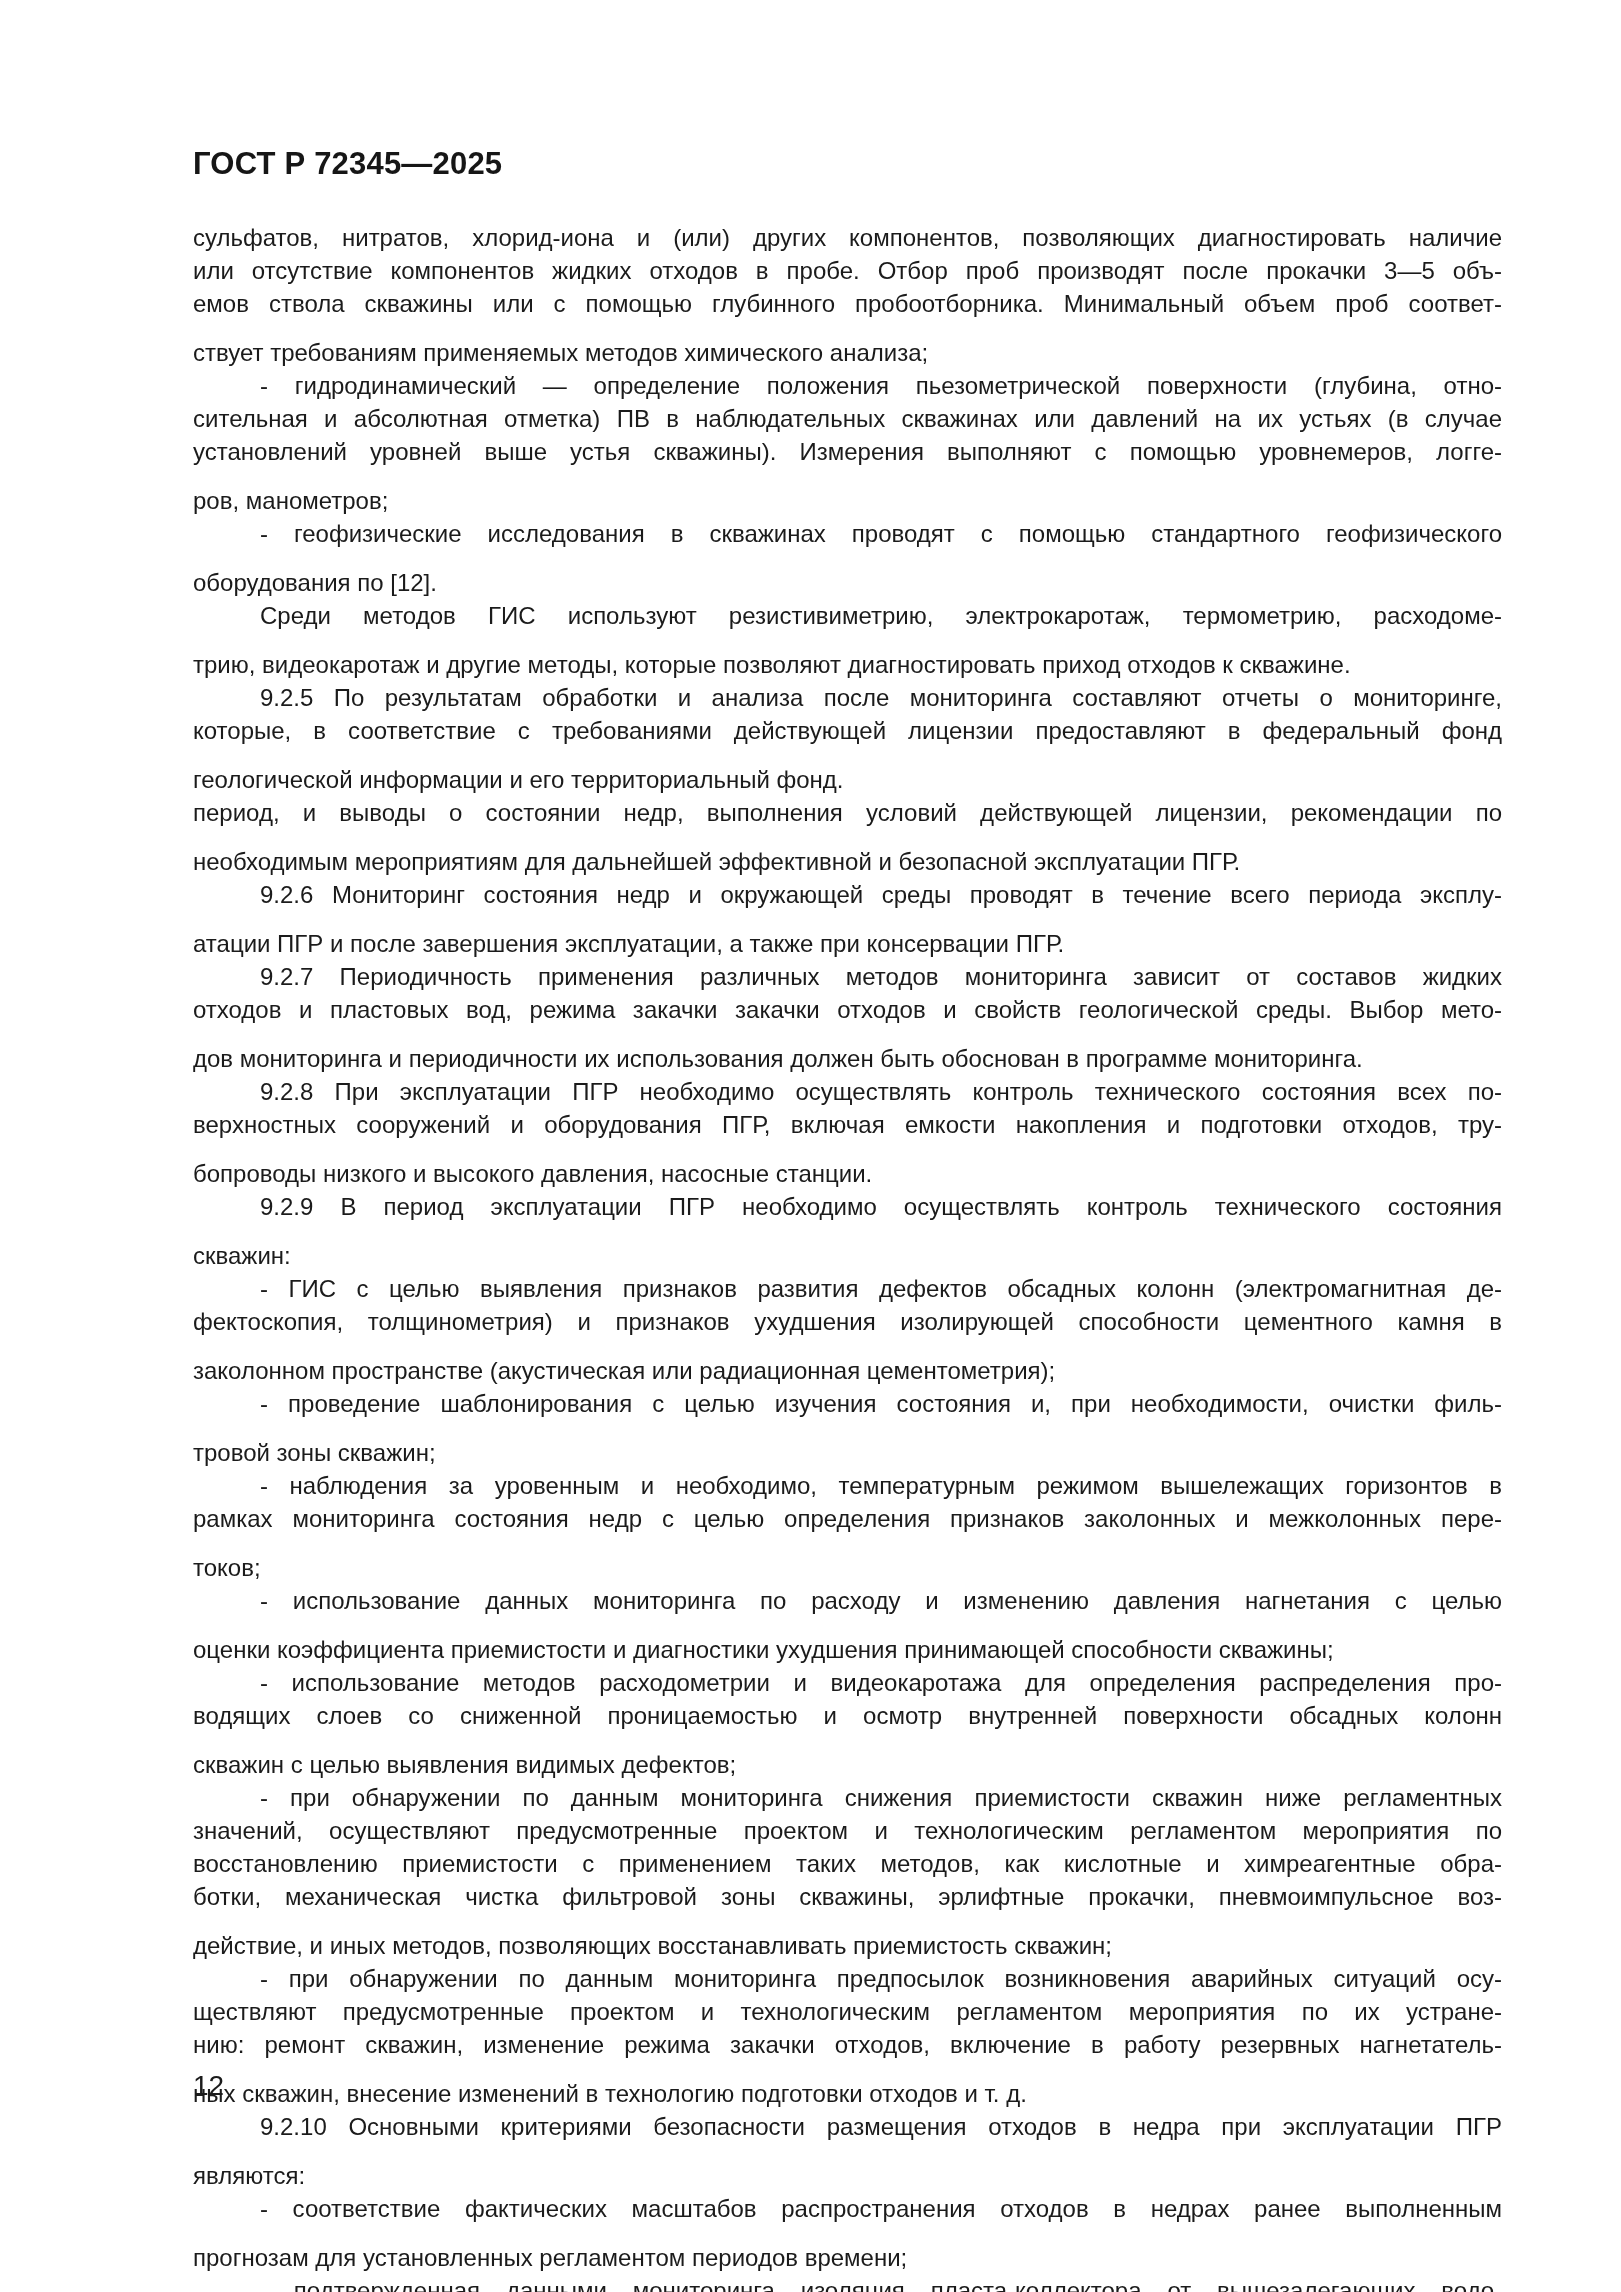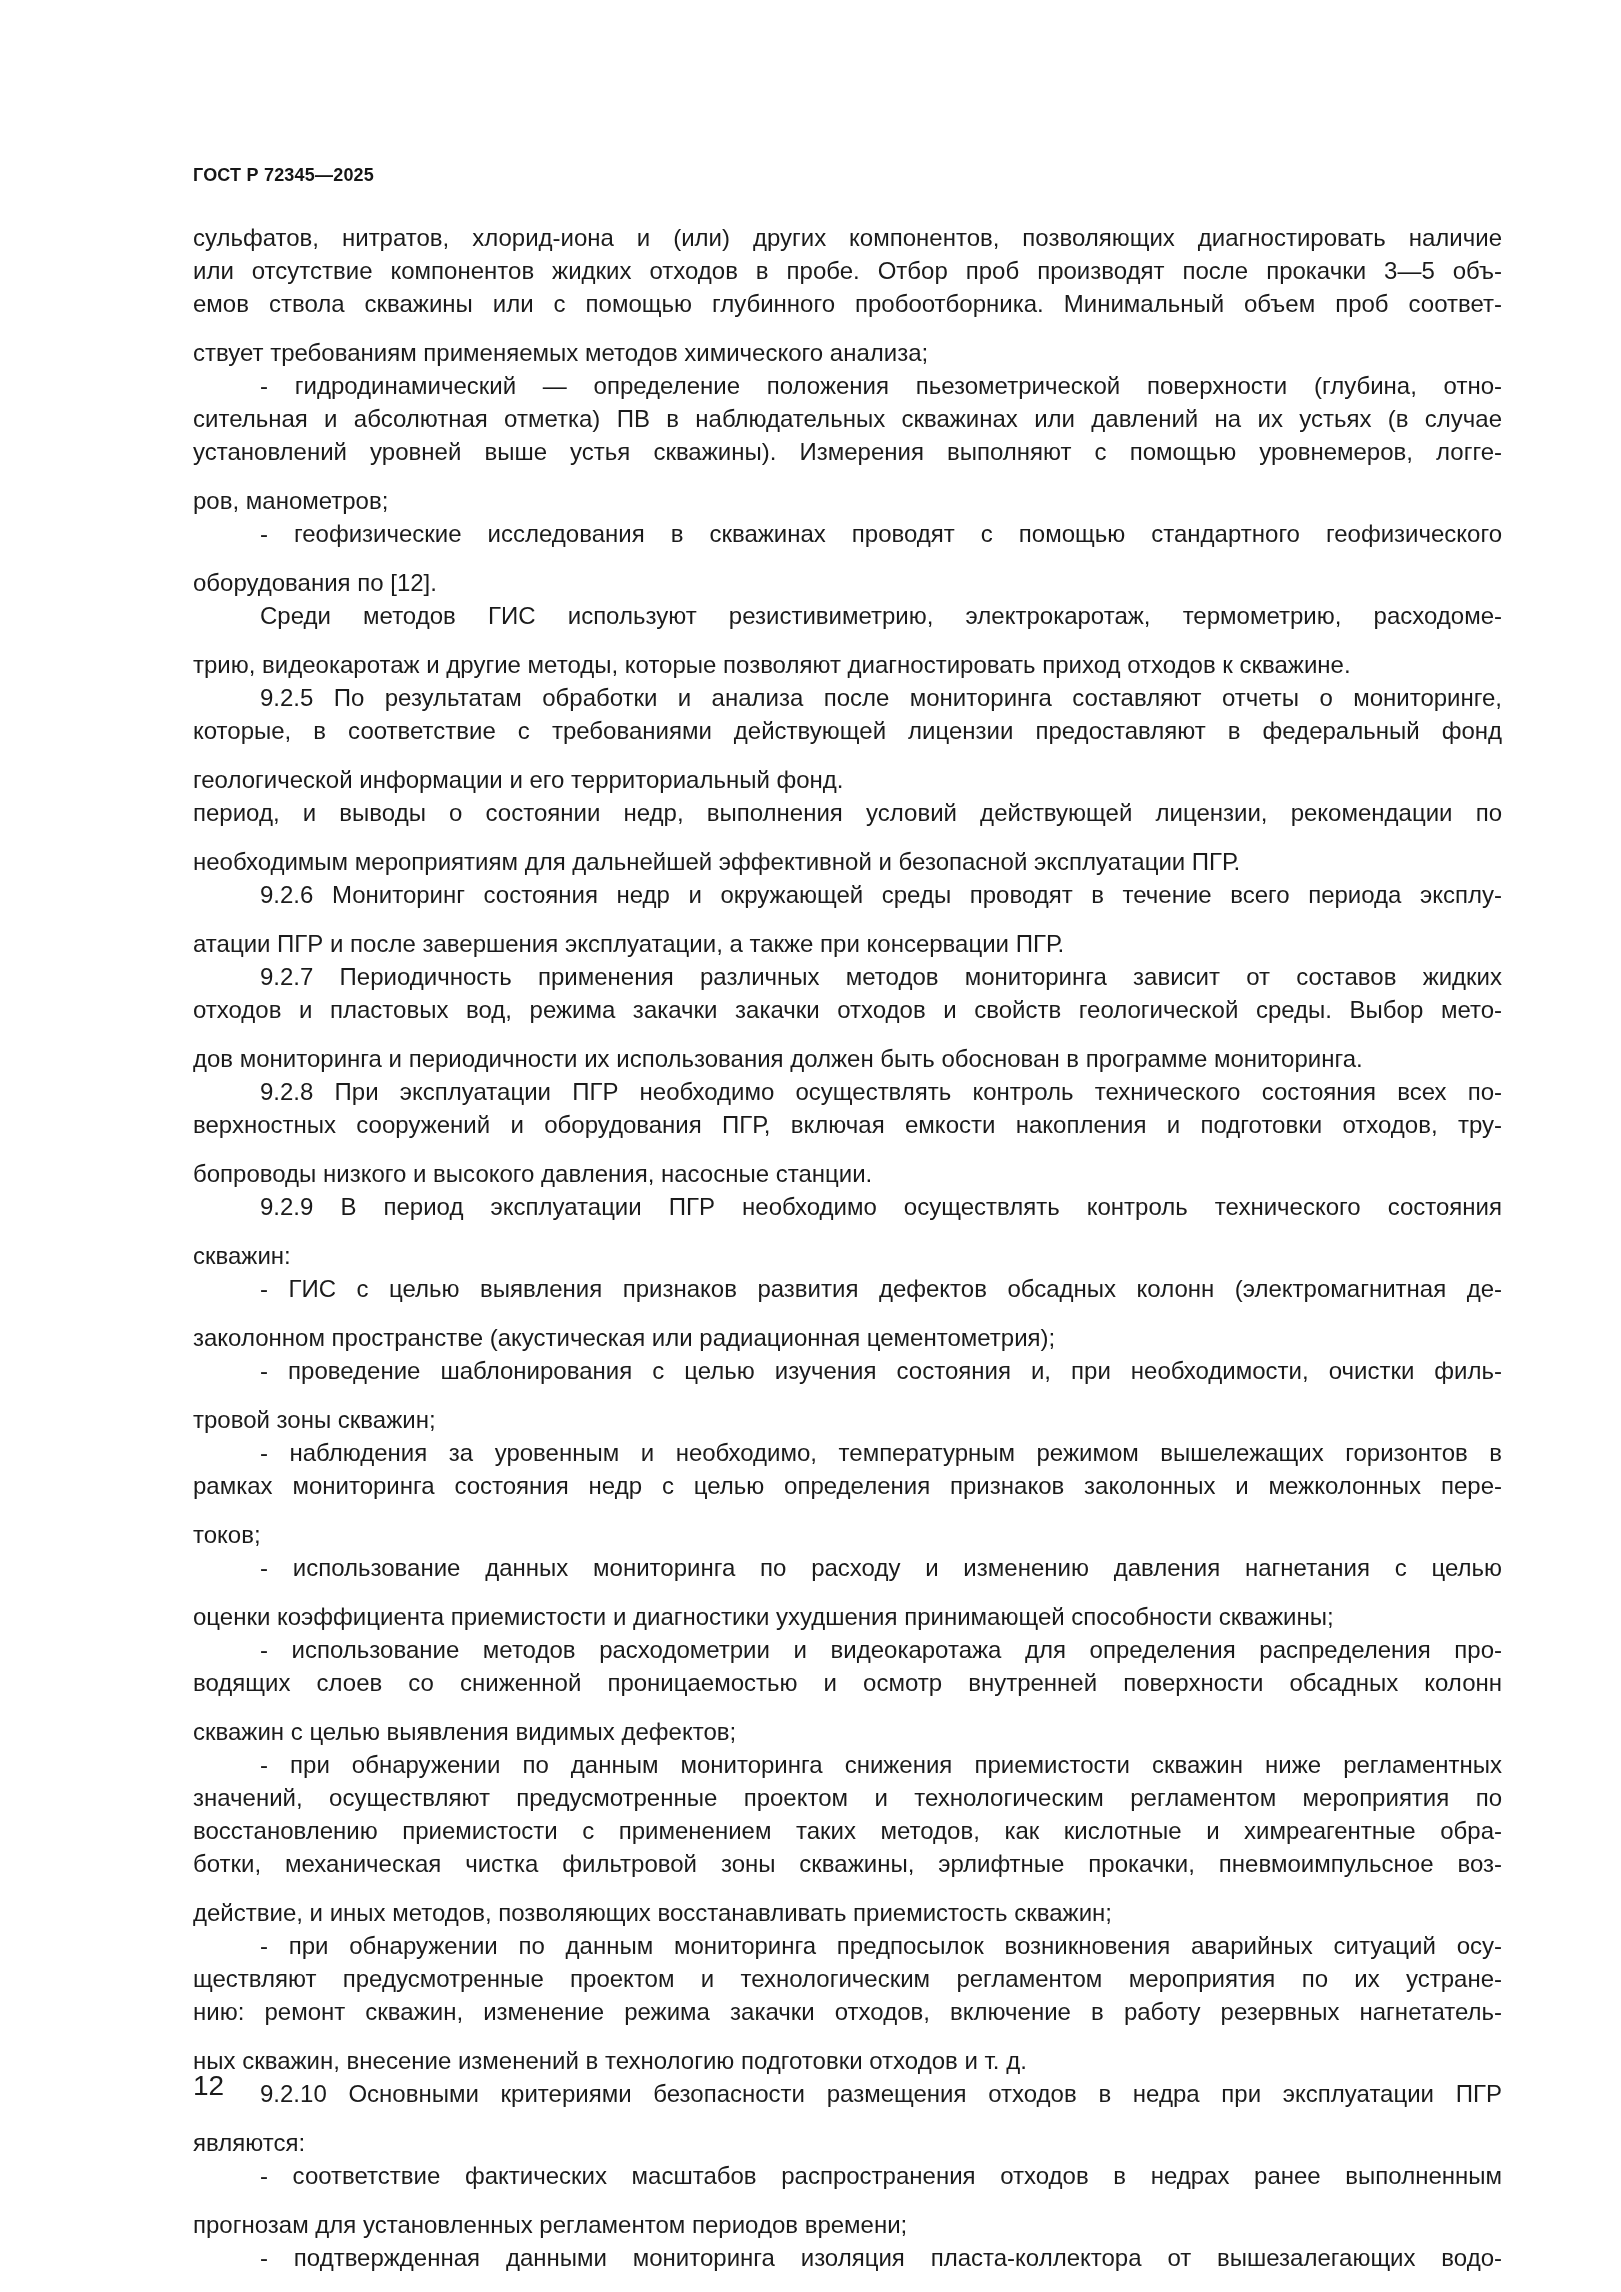--- a/index.html
+++ b/index.html
@@ -21,25 +21,24 @@
     width: 1621px;
     height: 2293px;
     background: #ffffff;
   }
   .doc-header {
     position: absolute;
     left: 193px;
     top: 149px;
     font-family: "Liberation Sans", sans-serif;
     font-weight: bold;
-    font-size: 18px;
+    font-size: 31px;
     line-height: 29px;
     letter-spacing: 0.2px;
     color: #161616;
-    margin-top: 12px;
   }
   .body-text {
     position: absolute;
     left: 193px;
     top: 221px;
     width: 1309px;
     font-size: 24px;
     line-height: 33px;
     color: #1b1b1b;
   }
@@ -119,20 +118,21 @@
         <span class="line first">9.2.8 При эксплуатации ПГР необходимо осуществлять контроль технического состояния всех по-</span>
         <span class="line">верхностных сооружений и оборудования ПГР, включая емкости накопления и подготовки отходов, тру-</span>
         <span class="line last">бопроводы низкого и высокого давления, насосные станции.</span>
       </div>
       <div class="para">
         <span class="line first">9.2.9 В период эксплуатации ПГР необходимо осуществлять контроль технического состояния</span>
         <span class="line last">скважин:</span>
       </div>
       <div class="para">
         <span class="line first">-  ГИС с целью выявления признаков развития дефектов обсадных колонн (электромагнитная де-</span>
+        <span class="line">фектоскопия, толщинометрия) и признаков ухудшения изолирующей способности цементного камня в</span>
         <span class="line last">заколонном пространстве (акустическая или радиационная цементометрия);</span>
       </div>
       <div class="para">
         <span class="line first">-  проведение шаблонирования с целью изучения состояния и, при необходимости, очистки филь-</span>
         <span class="line last">тровой зоны скважин;</span>
       </div>
       <div class="para">
         <span class="line first">-  наблюдения за уровенным и необходимо, температурным режимом вышележащих горизонтов в</span>
         <span class="line">рамках мониторинга состояния недр с целью определения признаков заколонных и межколонных пере-</span>
         <span class="line last">токов;</span>

